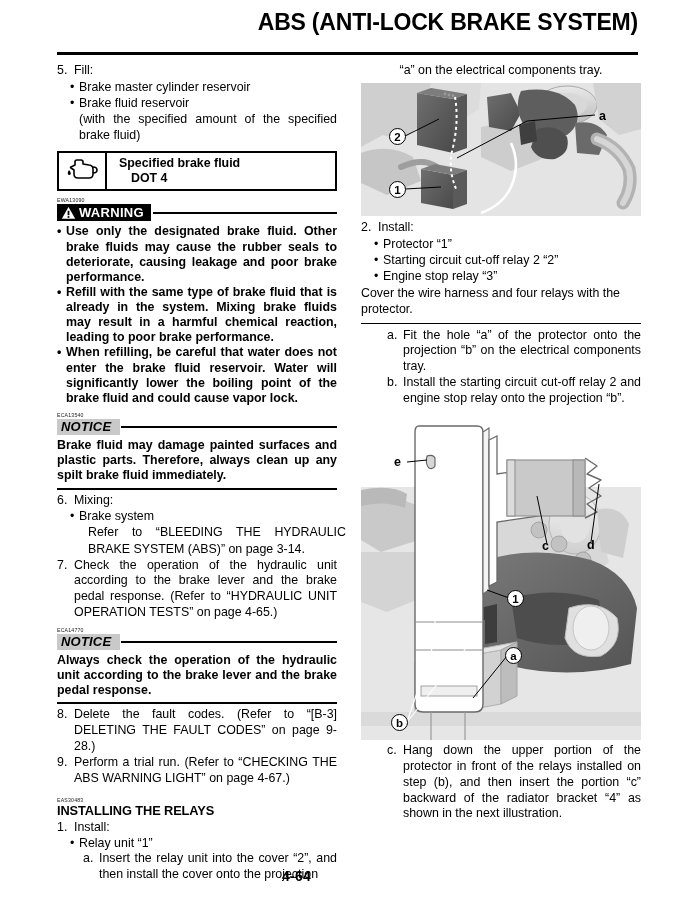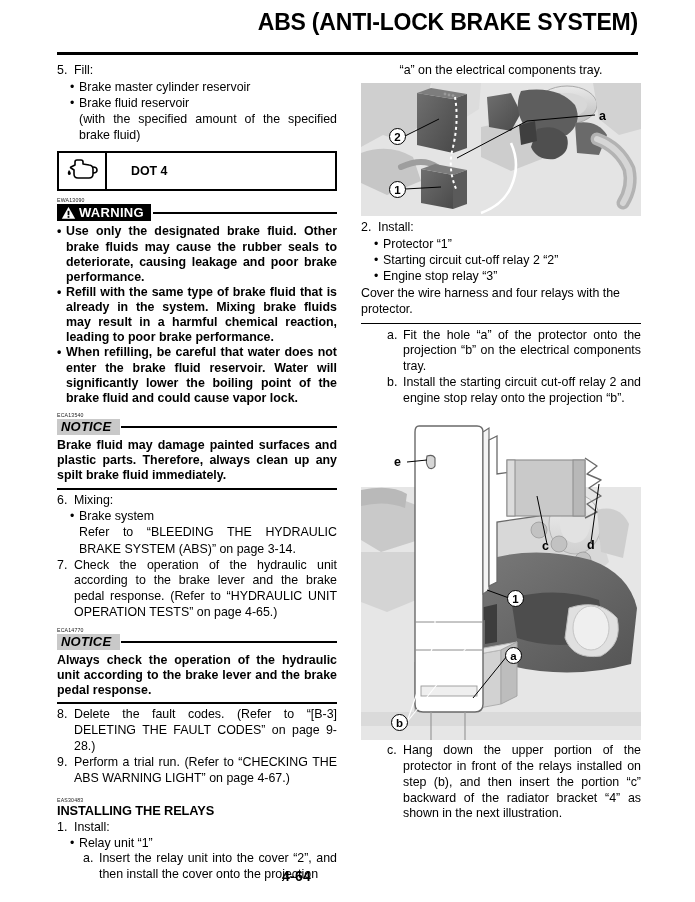--- a/index.html
+++ b/index.html
@@ -336,20 +336,21 @@
 
   <div class="spec-box">
     <div class="spec-icon">
       <svg width="34" height="26" viewBox="0 0 34 26" aria-hidden="true">
         <path d="M10 7 L10 4 Q10 2 12 2 L16 2 Q18 2 18 4 L18 6 L24 7 Q28 7.5 28 11 L28 16 Q28 20 24 20 L13 20 Q9 20 9 16 L9 12 L6 10 Q5 9.5 6 9 Z" fill="#ffffff" stroke="#000000" stroke-width="1.6" stroke-linejoin="round"></path>
         <path d="M28 9 Q32 9 32 12 Q32 15 28 15" fill="none" stroke="#000000" stroke-width="1.6"></path>
         <path d="M4 12 Q2 15 3.2 16.4 Q4.6 17.6 5.6 16.2 Q6.4 14.8 4 12 Z" fill="#000000"></path>
       </svg>
     </div>
     <div class="spec-text">
+      <span>Specified brake fluid</span>
       <span class="val">DOT 4</span>
     </div>
   </div>
 
   <div class="refcode">EWA13090</div>
   <div class="warn-row">
     <div class="warn-badge">
       <svg width="15" height="14" viewBox="0 0 15 14" aria-hidden="true">
         <path d="M7.5 1 L14.2 12.8 L0.8 12.8 Z" fill="#ffffff"></path>
         <rect x="6.6" y="4.8" width="1.8" height="4.4" fill="#000000"></rect>
@@ -383,21 +384,21 @@
   <div class="thin-rule"></div>
 
   <div class="num-step">
     <span class="num">6.</span>
     <span class="body nojust">Mixing:</span>
   </div>
   <div class="bullet-line">
     <span class="dot">•</span>
     <span class="txt">Brake system</span>
   </div>
-  <div class="plain" style="margin-left:22px;width:258px;">Refer to “BLEEDING THE HYDRAULIC BRAKE SYSTEM (ABS)” on page 3-14.</div>
+  <div class="plain" style="margin-left:31px;width:258px;">Refer to “BLEEDING THE HYDRAULIC BRAKE SYSTEM (ABS)” on page 3-14.</div>
 
   <div class="num-step">
     <span class="num">7.</span>
     <span class="body">Check the operation of the hydraulic unit according to the brake lever and the brake pedal response. (Refer to “HYDRAULIC UNIT OPERATION TESTS” on page 4-65.)</span>
   </div>
 
   <div class="refcode">ECA14770</div>
   <div class="notice-row">
     <div class="notice-badge">NOTICE</div>
     <div class="notice-rule"></div>

